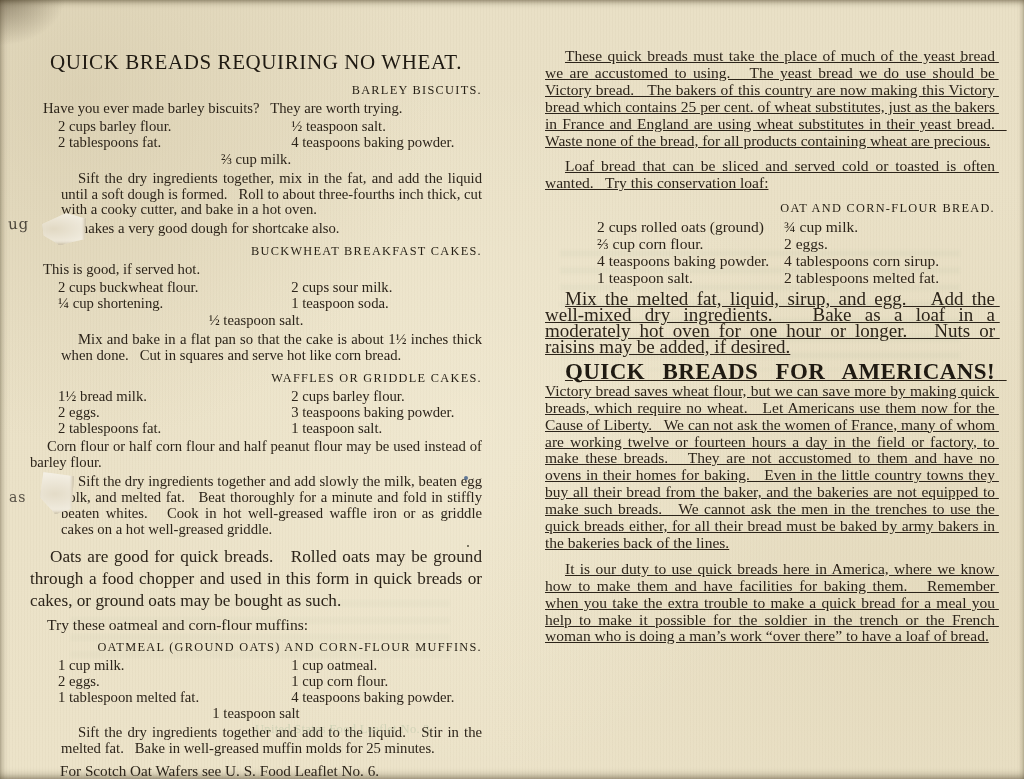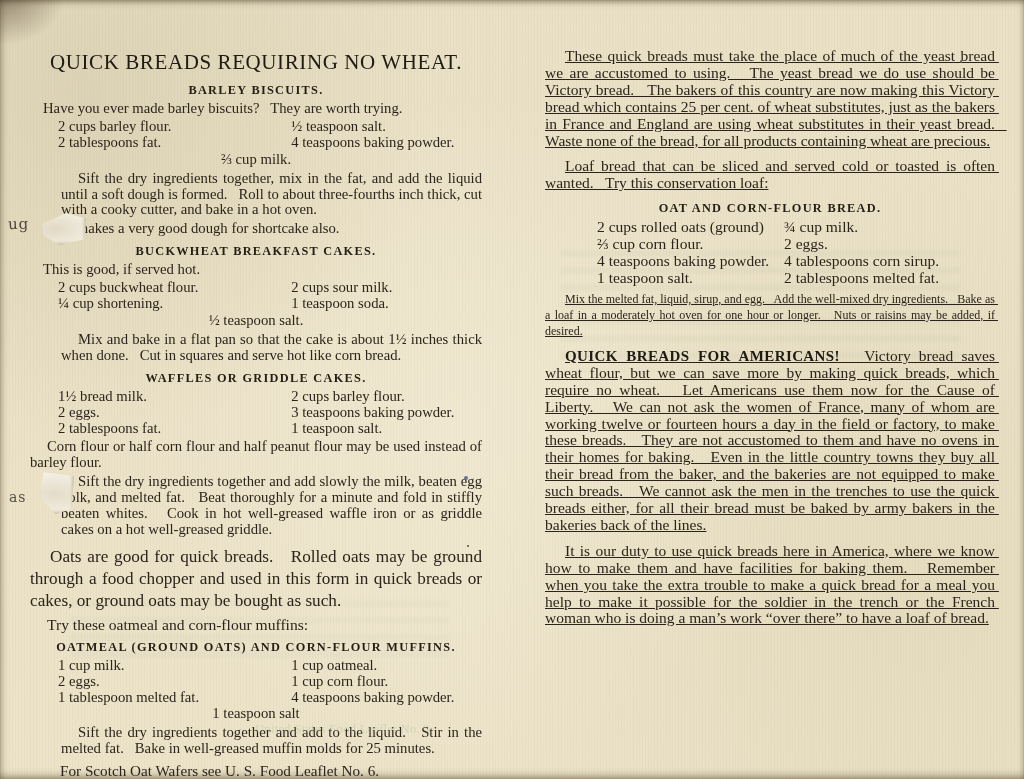--- a/index.html
+++ b/index.html
@@ -32,41 +32,41 @@
   .col.left{left:30px;top:50px;width:452px;font-size:14.7px;line-height:15.9px;}
   .col.right{left:545px;top:48px;width:450px;font-size:15.5px;line-height:16.9px;}
 
   h1.title{
     font-size:21px;line-height:24px;letter-spacing:.6px;
     text-align:center;font-weight:normal;color:#1f1a12;
     margin:0 0 9px 0;
   }
   h2.subhead{
     font-size:12.3px;line-height:14px;letter-spacing:1.3px;
-    text-align:center;font-weight:bold;color:#241e14;
+    text-align:right;font-weight:normal;color:#241e14;
     margin:7px 0 4px 0;
   }
   .para{margin:3px 0;text-align:justify;text-indent:17px;white-space:pre-wrap;}
   .intro{margin:2px 0;text-indent:13px;white-space:pre-wrap;}
   .row{display:flex;padding-left:28px;}
   .col.right .row{padding-left:52px;}
   .cell{white-space:pre-wrap;}
   .cell.l{width:55%;flex:0 0 auto;}
   .col.right .cell.l{width:47%;}
   .cell.r{flex:1;}
   .centered-ing{text-align:center;margin:1px 0;}
   .big-para{
     font-size:17.2px;line-height:22px;margin:8px 0 4px 0;
     text-align:justify;text-indent:20px;white-space:pre-wrap;
   }
   .try-line{margin:5px 0 2px 0;text-indent:17px;font-size:15.6px;}
   .footnote{margin:6px 0 0 0;text-indent:30px;font-size:15.2px;}
-  .lead-in{font-weight:bold;font-size:15px;letter-spacing:.4px;color:#1f1a12;margin-top:44px;}
+  .lead-in{font-weight:bold;font-size:23px;letter-spacing:.4px;color:#1f1a12;margin-top:44px;}
   .col.right .para{margin:0 0 9px 0;text-indent:20px;text-decoration:underline;}
-  .col.right .method{margin:4px 0 9px 0;font-size:12px;line-height:16px;}
+  .col.right .method{margin:4px 0 9px 0;font-size:19px;line-height:16px;}
   .col.left .method{white-space:pre-wrap;margin-left:31px;}
 
   
   .tear{position:absolute;background:#faf7ef;pointer-events:none;}
   .tear1{
     left:42px;top:213px;width:44px;height:32px;
     clip-path:polygon(0 35%,55% 0,100% 18%,96% 82%,40% 100%,4% 70%);
     box-shadow:1px 2px 2px rgba(90,75,50,.55), inset -2px -2px 3px rgba(190,178,150,.8);
   }
   .tear1::before{

